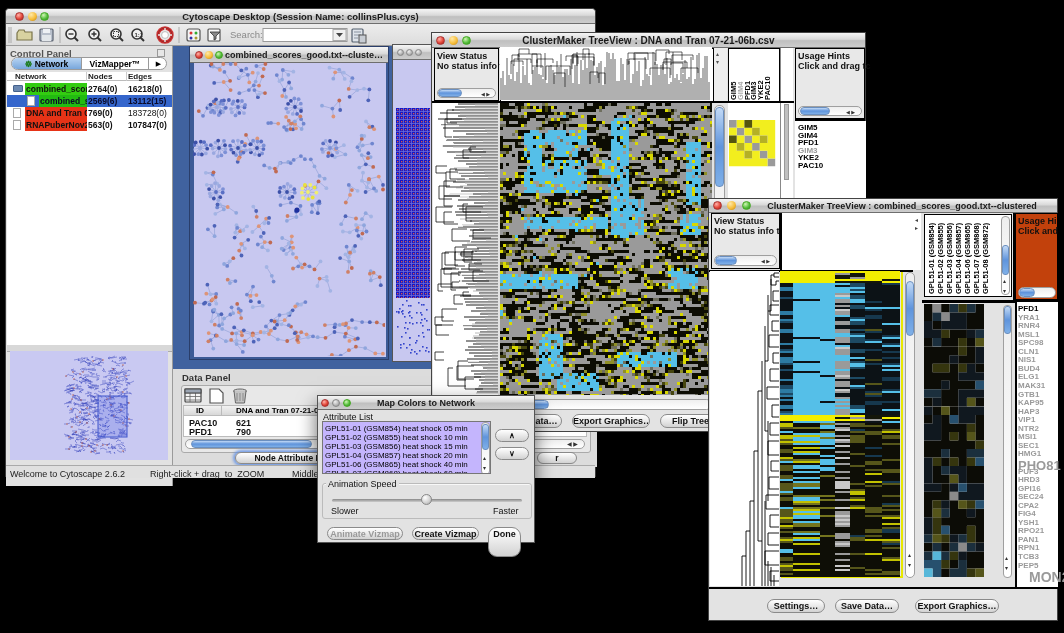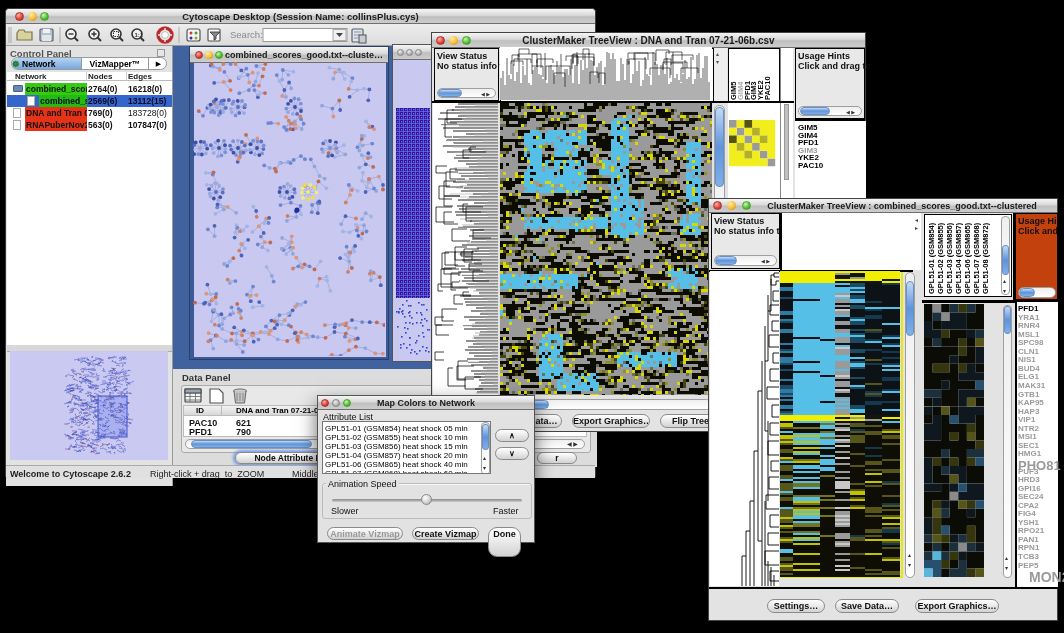--- a/index.html
+++ b/index.html
@@ -62,21 +62,21 @@
         <rect x="327" y="5.5" width="13" height="11" fill="#f0f0f0" stroke="#aaa"></rect>
         <path d="M330 9l3.5 4 3.5-4z" fill="#444"></path>
         <rect x="346" y="5" width="11" height="13" rx="1" fill="#dfe4ea" stroke="#55606e" stroke-width="1.2"></rect>
         <path d="M348 8h7M348 11h7M348 14h4" stroke="#8a93a0" stroke-width="1"></path>
         <rect x="353" y="11" width="7" height="8" fill="#c8cdd4" stroke="#555" stroke-width="1"></rect>
       </svg>
       <div class="abs" style="left:0;top:37px;width:167px;height:440px;background:#e2e2e2;border-right:1px solid #9a9a9a"></div>
       <div class="abs" style="left:4px;top:39px;font-size:9.5px;color:#3a3a3a;font-weight:bold;opacity:.85">Control Panel</div>
       <div class="abs" style="left:151px;top:40px;width:8px;height:8px;border:1px solid #999;background:#e6e6e6"></div>
       <div class="abs" style="left:5px;top:48px;width:156px;height:13px;background:#fff;border:1px solid #9a9a9a;border-radius:7px;overflow:hidden">
-        <div class="abs" style="left:0;top:0;width:70px;height:13px;background:linear-gradient(#b6d3f2,#6d9fd8);border-right:1px solid #9a9a9a;text-align:left;font-size:8.5px;font-weight:bold;padding-top:1px"><span style="color:#1a7a1a">☸</span> Network</div>
+        <div class="abs" style="left:0;top:0;width:70px;height:13px;background:linear-gradient(#b6d3f2,#6d9fd8);border-right:1px solid #9a9a9a;text-align:center;font-size:8.5px;font-weight:bold;padding-top:1px"><span style="color:#1a7a1a">☸</span> Network</div>
         <div class="abs" style="left:70px;top:0;width:66px;height:13px;text-align:center;font-size:8.5px;font-weight:bold;padding-top:1px">VizMapper™</div>
         <div class="abs" style="left:136px;top:0;width:20px;height:13px;border-left:1px solid #9a9a9a;font-size:7px;text-align:center;padding-top:2px">▶</div>
       </div>
       <div class="abs" style="left:1px;top:63px;width:165px;height:280px;background:#fff;border-bottom:1px solid #aaa">
         <div class="abs" style="left:0;top:0;width:100%;height:9px;background:#fff;border-bottom:1px solid #bbb;font-size:8px;font-weight:bold;color:#222">
           <span class="abs" style="left:8px">Network</span>
           <span class="abs" style="left:81px">Nodes</span>
           <span class="abs" style="left:121px">Edges</span>
           <span class="abs" style="left:79px;top:0;width:1px;height:9px;background:#ccc"></span>
           <span class="abs" style="left:119px;top:0;width:1px;height:9px;background:#ccc"></span>
@@ -185,21 +185,21 @@
         <div class="abs lbl" style="left:52px;top:12px;font-size:9px">621</div>
         <div class="abs lbl" style="left:5px;top:21px;font-size:9px">PFD1</div>
         <div class="abs lbl" style="left:52px;top:21px;font-size:9px">790</div>
       </div>
       <div class="abs trk" style="left:179px;top:430px;width:400px;height:10px"></div>
       <div class="abs pill" style="left:185px;top:431px;width:121px;height:8px"></div>
       <div class="abs" style="left:561px;top:431px;font-size:6px;color:#333">◀ ▶</div>
       <div class="btn" style="left:229px;top:443px;width:126px;height:12px;font-size:8.5px;box-shadow:0 0 3px 2px rgba(90,140,230,.8);line-height:11px">Node Attribute Brows</div>
       <div class="btn" style="left:531px;top:443px;width:40px;height:12px;font-size:8.5px;line-height:11px">r</div>
       <div class="abs" style="left:0;top:456px;width:100%;height:13px;background:#e0e0e0;border-top:1px solid #aaa">
-        <span class="lbl" style="left:4px;top:3px;font-size:9px;color:#222;font-weight:bold">Welcome to Cytoscape 2.6.2</span>
+        <span class="lbl" style="left:4px;top:3px;font-size:9px;color:#222;font-weight:normal">Welcome to Cytoscape 2.6.2</span>
         <span class="lbl" style="left:144px;top:3px;font-size:9px;color:#222;font-weight:normal">Right-click + drag&nbsp; to&nbsp; ZOOM</span>
         <span class="lbl" style="left:286px;top:3px;font-size:9px;color:#222;font-weight:normal">Middle-</span>
       </div>
     </div>
     <div class="abs" style="left:392px;top:44px;width:204px;height:318px;background:#c8c8f0;border:1px solid #555">
       <div class="abs tbar" style="left:0;top:0;width:100%;height:15px">
         <span class="tl n" style="left:4px;top:4px;width:7px;height:7px"></span>
         <span class="tl n" style="left:13px;top:4px;width:7px;height:7px"></span>
         <span class="tl n" style="left:22px;top:4px;width:7px;height:7px"></span>
       </div>
@@ -1073,21 +1073,21 @@
       <path d="M8.6 247.4h8.6v8.5h-8.6zM0.0 264.5h8.6v8.5h-8.6z" fill="#57b7d9"></path>
     </svg>
     <div class="abs" style="left:317px;top:395px;width:218px;height:148px;background:#e2e2e2;border:1px solid #555;box-shadow:0 8px 18px rgba(0,0,0,.6)">
       <div class="abs tbar" style="left:0;top:0;width:100%;height:14px">
         <span class="tl r" style="left:3px;top:3px;width:8px;height:8px"></span>
         <span class="tl n" style="left:14px;top:3px;width:8px;height:8px"></span>
         <span class="tl g" style="left:25px;top:3px;width:8px;height:8px"></span>
         <div class="ttl" style="top:2px;font-size:9px">Map Colors to Network</div>
       </div>
       <div class="lbl" style="left:5px;top:16px;font-size:9px;font-weight:normal;color:#111">Attribute List</div>
-      <div class="abs" style="left:4px;top:25px;width:169px;height:53px;background:#ffffff;border:1px solid #777;overflow:hidden">
+      <div class="abs" style="left:4px;top:25px;width:169px;height:53px;background:#c4b5fd;border:1px solid #777;overflow:hidden">
         <div class="abs" style="left:2px;top:2px;font-size:8px;color:#000;white-space:nowrap">GPL51-01 (GSM854) heat shock 05 min</div>
         <div class="abs" style="left:2px;top:11px;font-size:8px;color:#000;white-space:nowrap">GPL51-02 (GSM855) heat shock 10 min</div>
         <div class="abs" style="left:2px;top:20px;font-size:8px;color:#000;white-space:nowrap">GPL51-03 (GSM856) heat shock 15 min</div>
         <div class="abs" style="left:2px;top:29px;font-size:8px;color:#000;white-space:nowrap">GPL51-04 (GSM857) heat shock 20 min</div>
         <div class="abs" style="left:2px;top:38px;font-size:8px;color:#000;white-space:nowrap">GPL51-06 (GSM865) heat shock 40 min</div>
         <div class="abs" style="left:2px;top:47px;font-size:8px;color:#000;white-space:nowrap">GPL51-07 (GSM868) heat shock 60 min</div>
         <div class="abs trk" style="left:158px;top:0px;width:9px;height:53px;border-radius:4px"></div>
         <div class="abs pill" style="left:159px;top:2px;width:7px;height:26px;border-radius:3px"></div>
         <div class="abs" style="left:160px;top:32px;font-size:6px;color:#333">▴</div>
         <div class="abs" style="left:160px;top:42px;font-size:6px;color:#333">▾</div>

